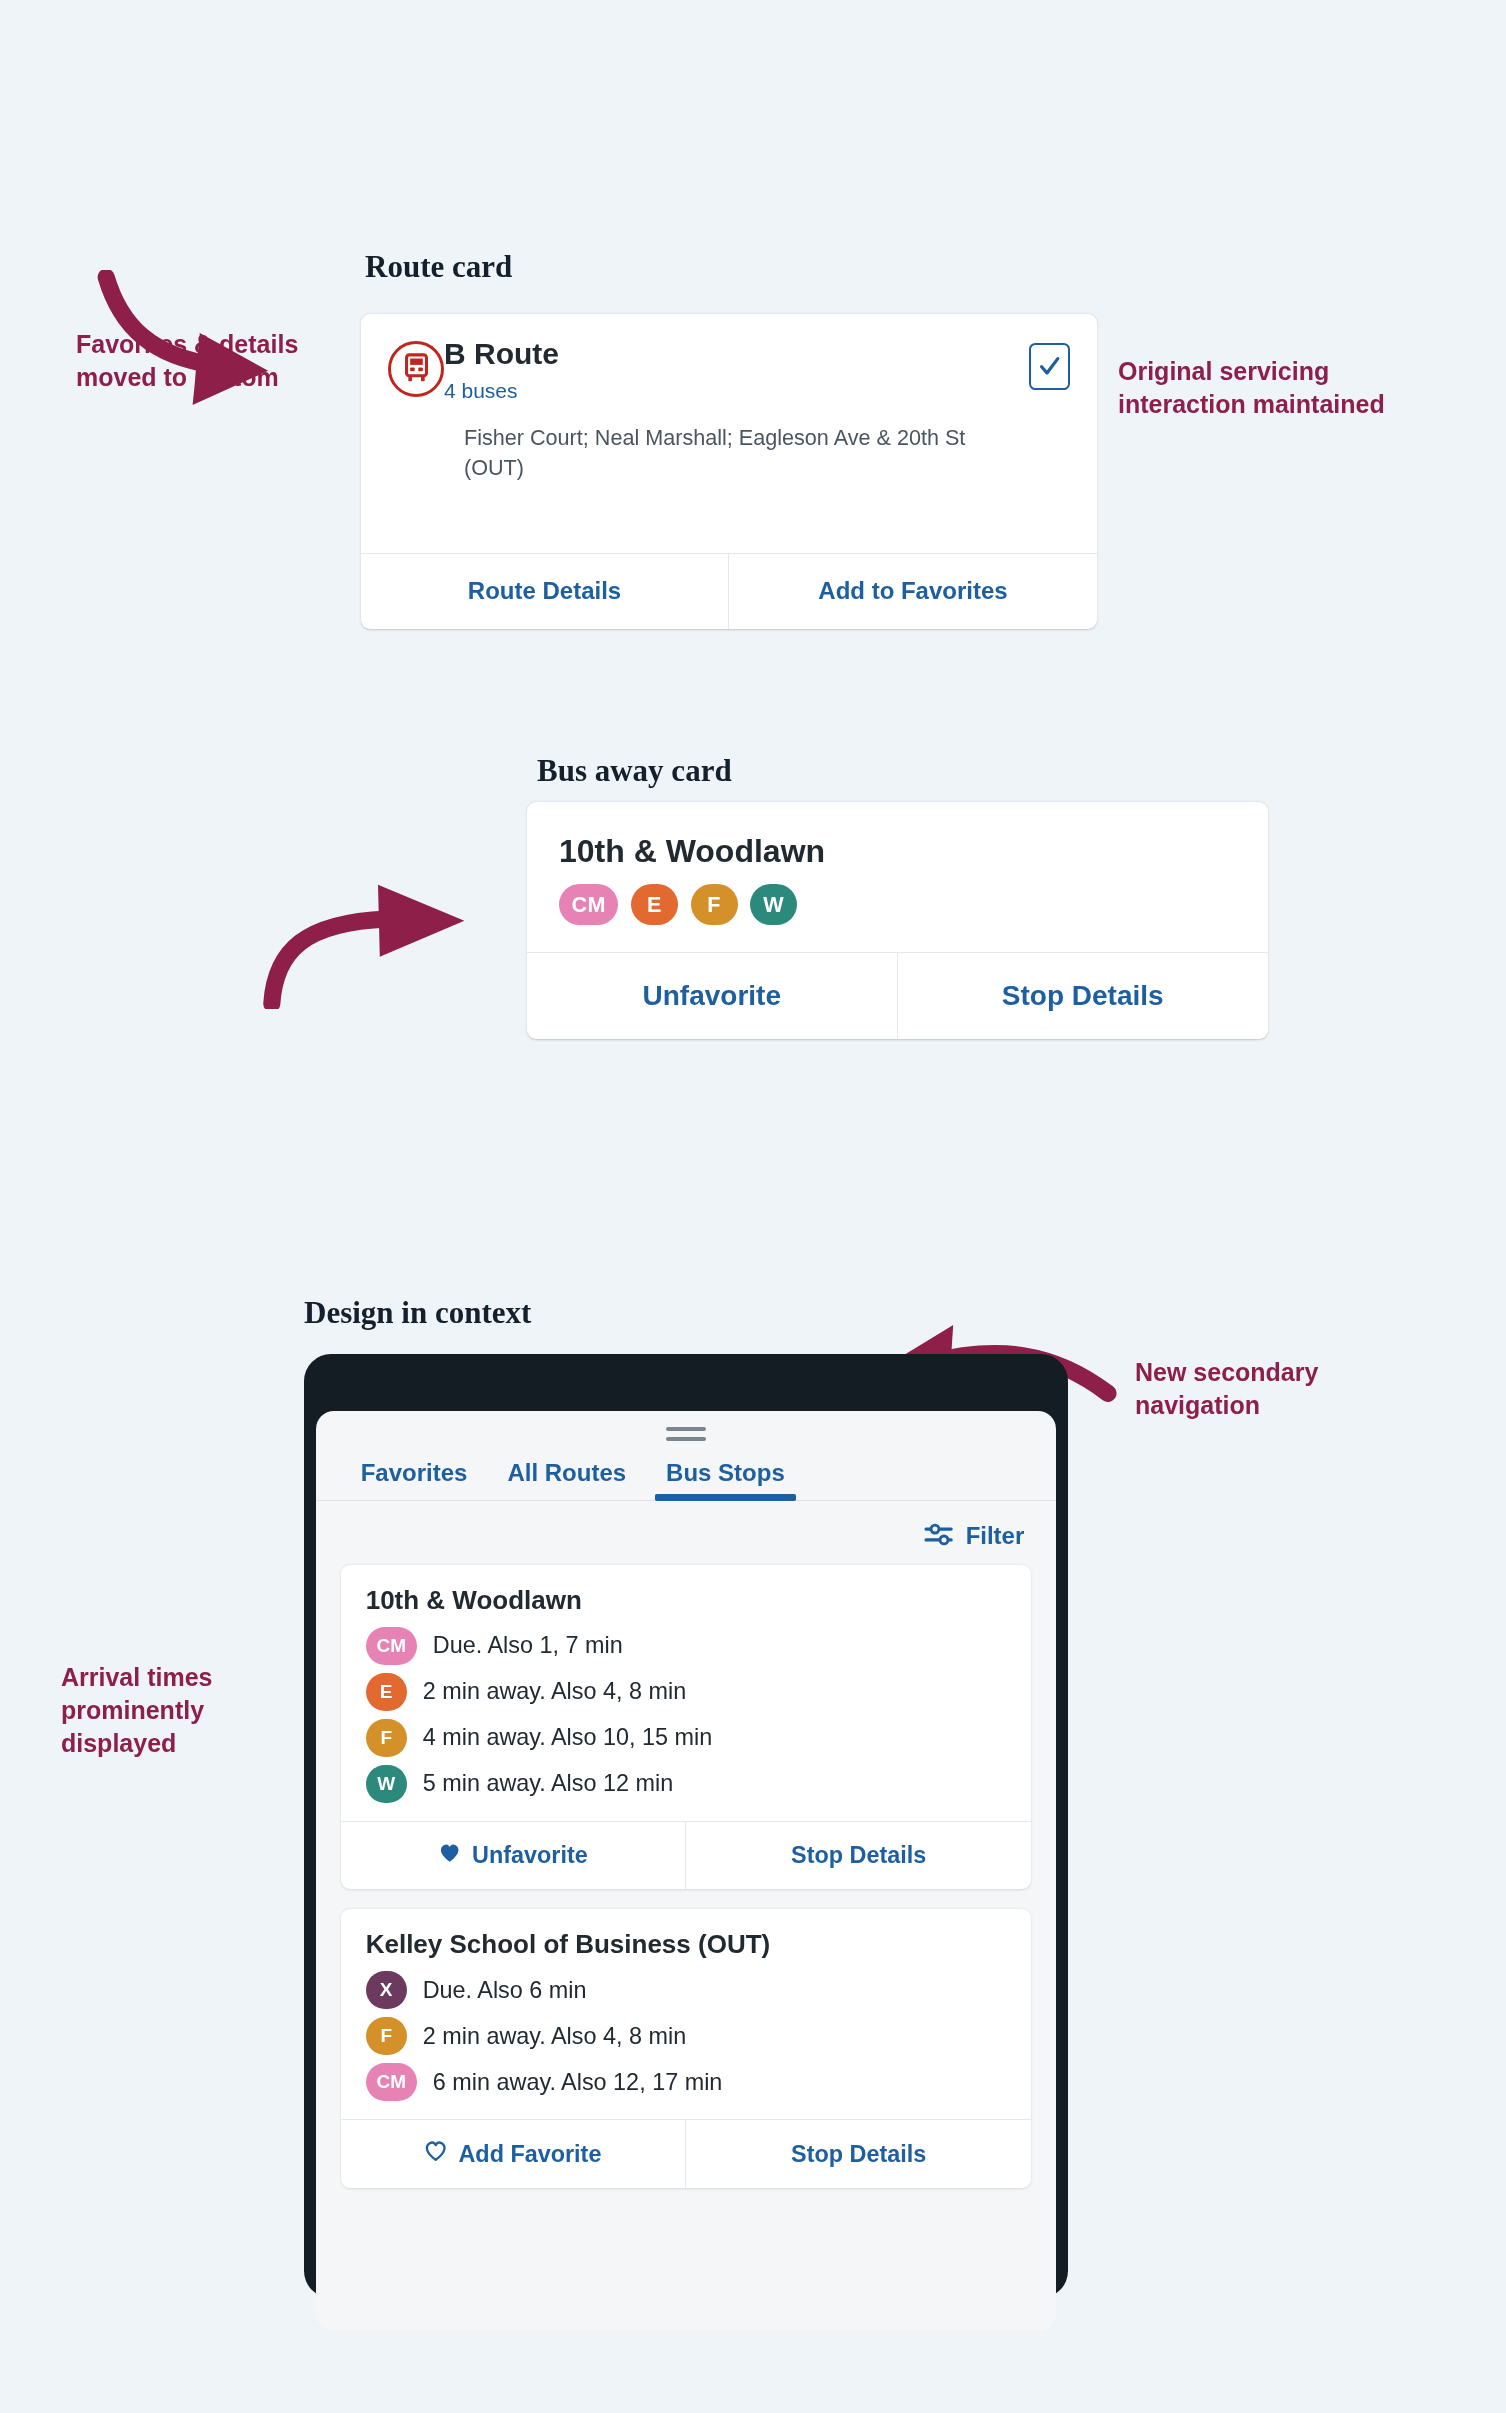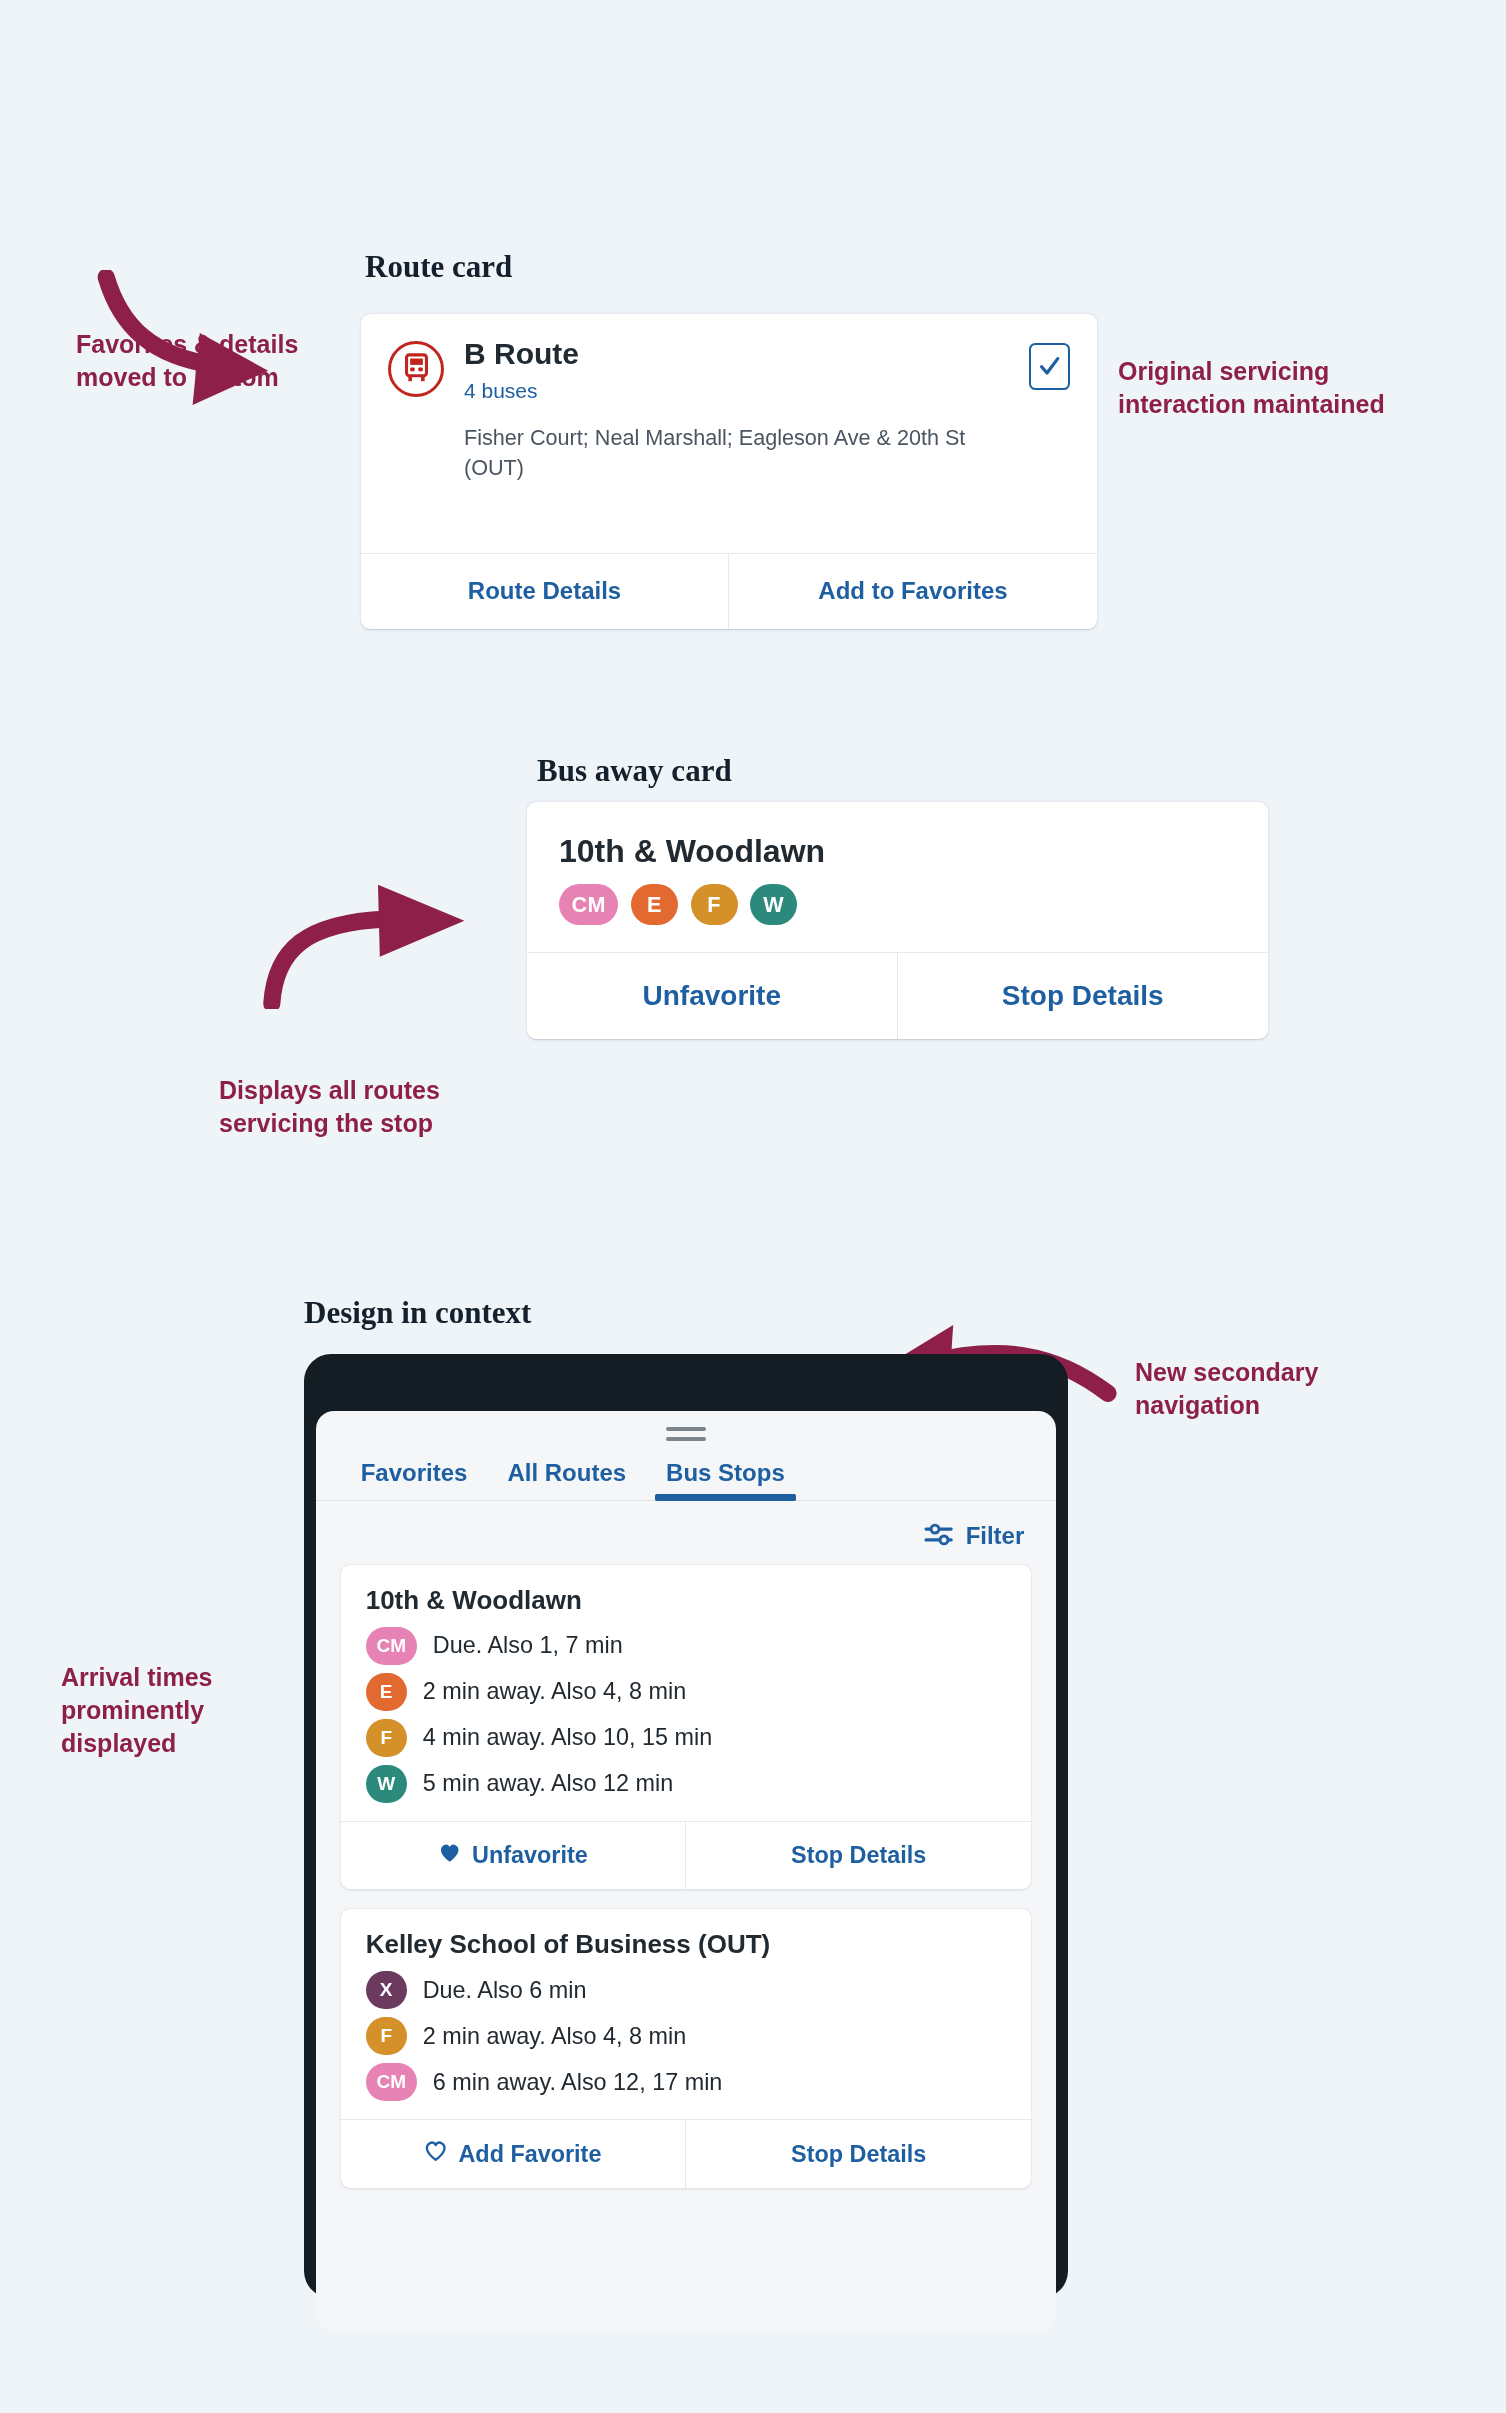--- a/index.html
+++ b/index.html
@@ -87,21 +87,21 @@
   
   #route-card { top: 314px; left: 361px; width: 736px; }
   .route-top { display: flex; align-items: flex-start; }
   .bus-badge {
     width: 56px; height: 56px; flex: 0 0 56px;
     border: 3.6px solid #c0261d;
     border-radius: 50%;
     display: flex; align-items: center; justify-content: center;
     margin-top: 3.6px;
   }
-  .route-text { margin-left: 20px; flex: 1 1 auto; }
+  .route-text { flex: 1 1 auto; }
   .route-name { font-size: 30px; font-weight: 700; color: #222a31; line-height: 1.1; }
   .route-sub  { font-size: 21px; color: #1d5fa0; margin-top: 9px; font-weight: 400; }
   .route-desc {
     font-size: 21.6px; color: #4a5560; line-height: 1.38;
     margin: 20px 0 0 76px; max-width: 505px;
   }
   .checkbox {
     width: 41px; height: 47px; flex: 0 0 41px;
     border: 2.7px solid #1d5fa0; border-radius: 6.3px;
     display: flex; align-items: center; justify-content: center;
@@ -187,21 +187,20 @@
 
 <div class="page">
 
 
   <div class="section-head" id="head-route">Route card</div>
   <div class="section-head" id="head-stop">Bus away card</div>
   <div class="section-head" id="head-ctx">Design in context</div>
 
   <div class="annot" id="annot-1">Favorites &amp; details moved to bottom</div>
   <div class="annot" id="annot-2">Original servicing interaction maintained</div>
-  <div class="annot" id="annot-3">Displays all routes servicing the stop</div>
   <div class="annot" id="annot-4">Arrival times prominently displayed</div>
   <div class="annot" id="annot-5">New secondary navigation</div>
 
   <svg class="arrow-svg" id="arrow-1" width="261" height="135" viewBox="0 0 290 150">
     <path d="M28 8 C 44 62, 78 96, 150 106" stroke="#8d1f49" stroke-width="19" fill="none" stroke-linecap="round"></path>
     <path d="M132 70 L 208 112 L 124 150 Z" fill="#8d1f49"></path>
   </svg>
 
   <svg class="arrow-svg" id="arrow-2" width="270" height="126" viewBox="0 0 300 140">
     <path d="M22 134 C 26 74, 60 44, 150 40" stroke="#8d1f49" stroke-width="19" fill="none" stroke-linecap="round"></path>

